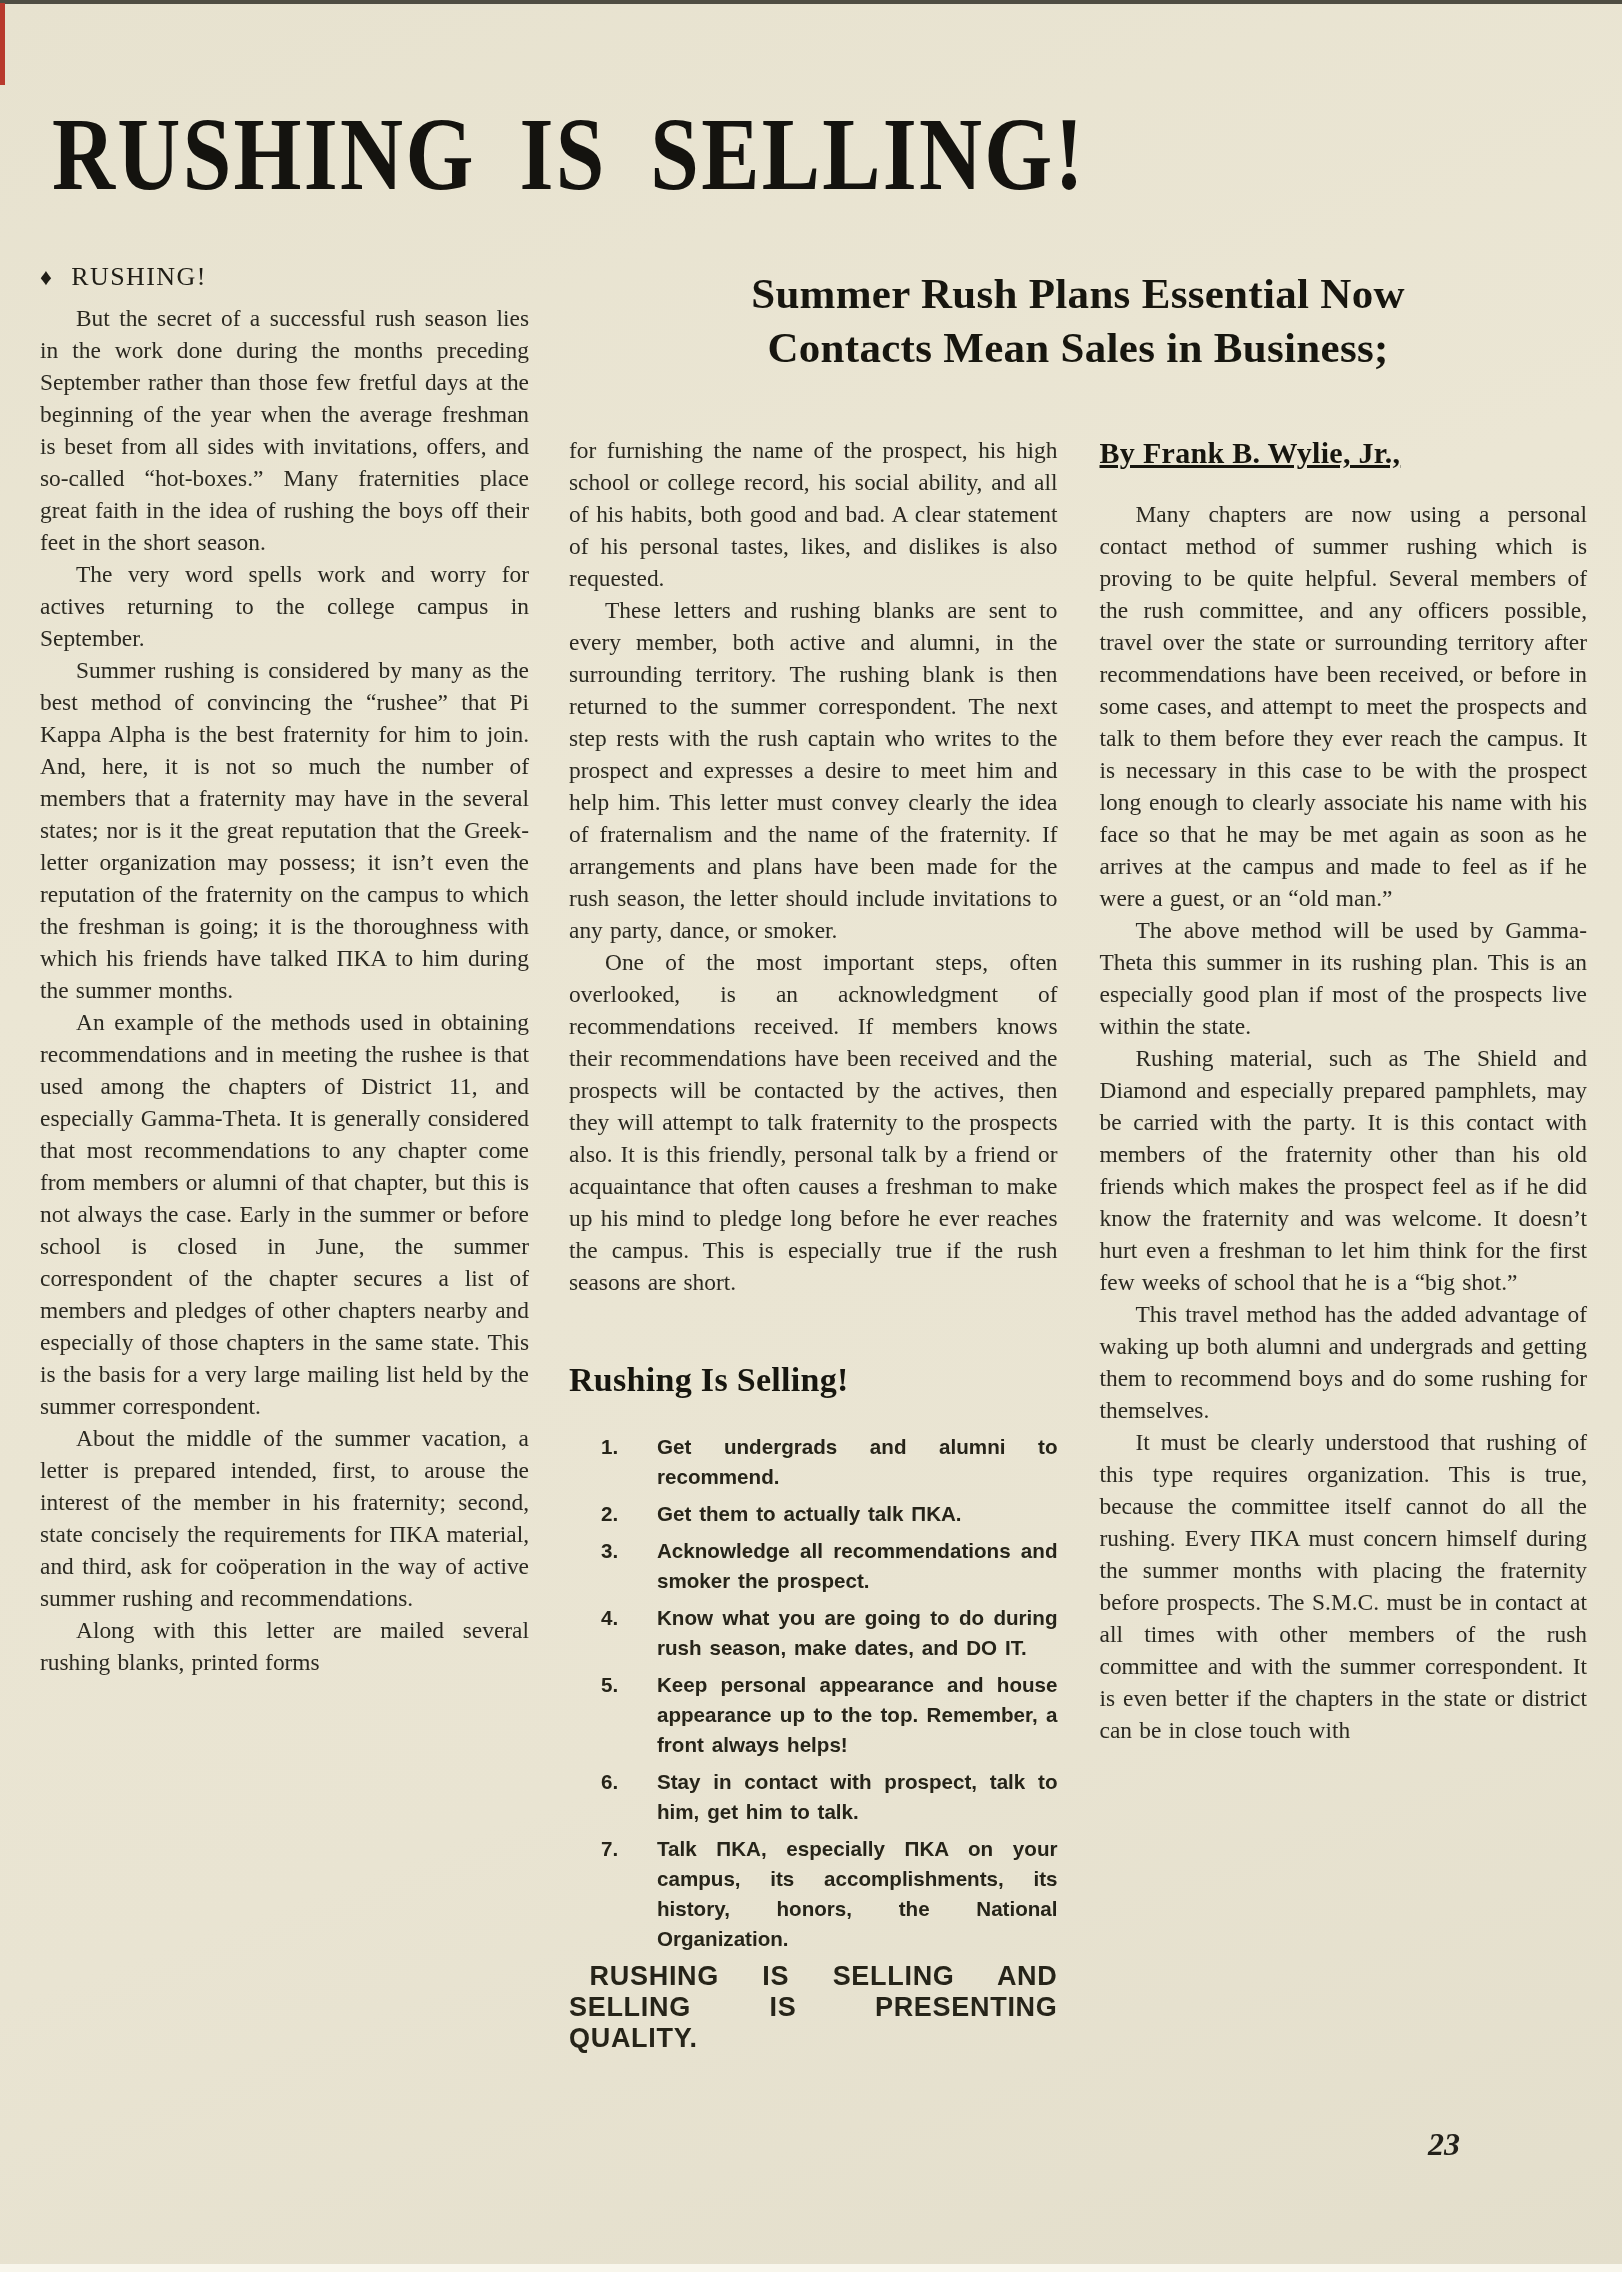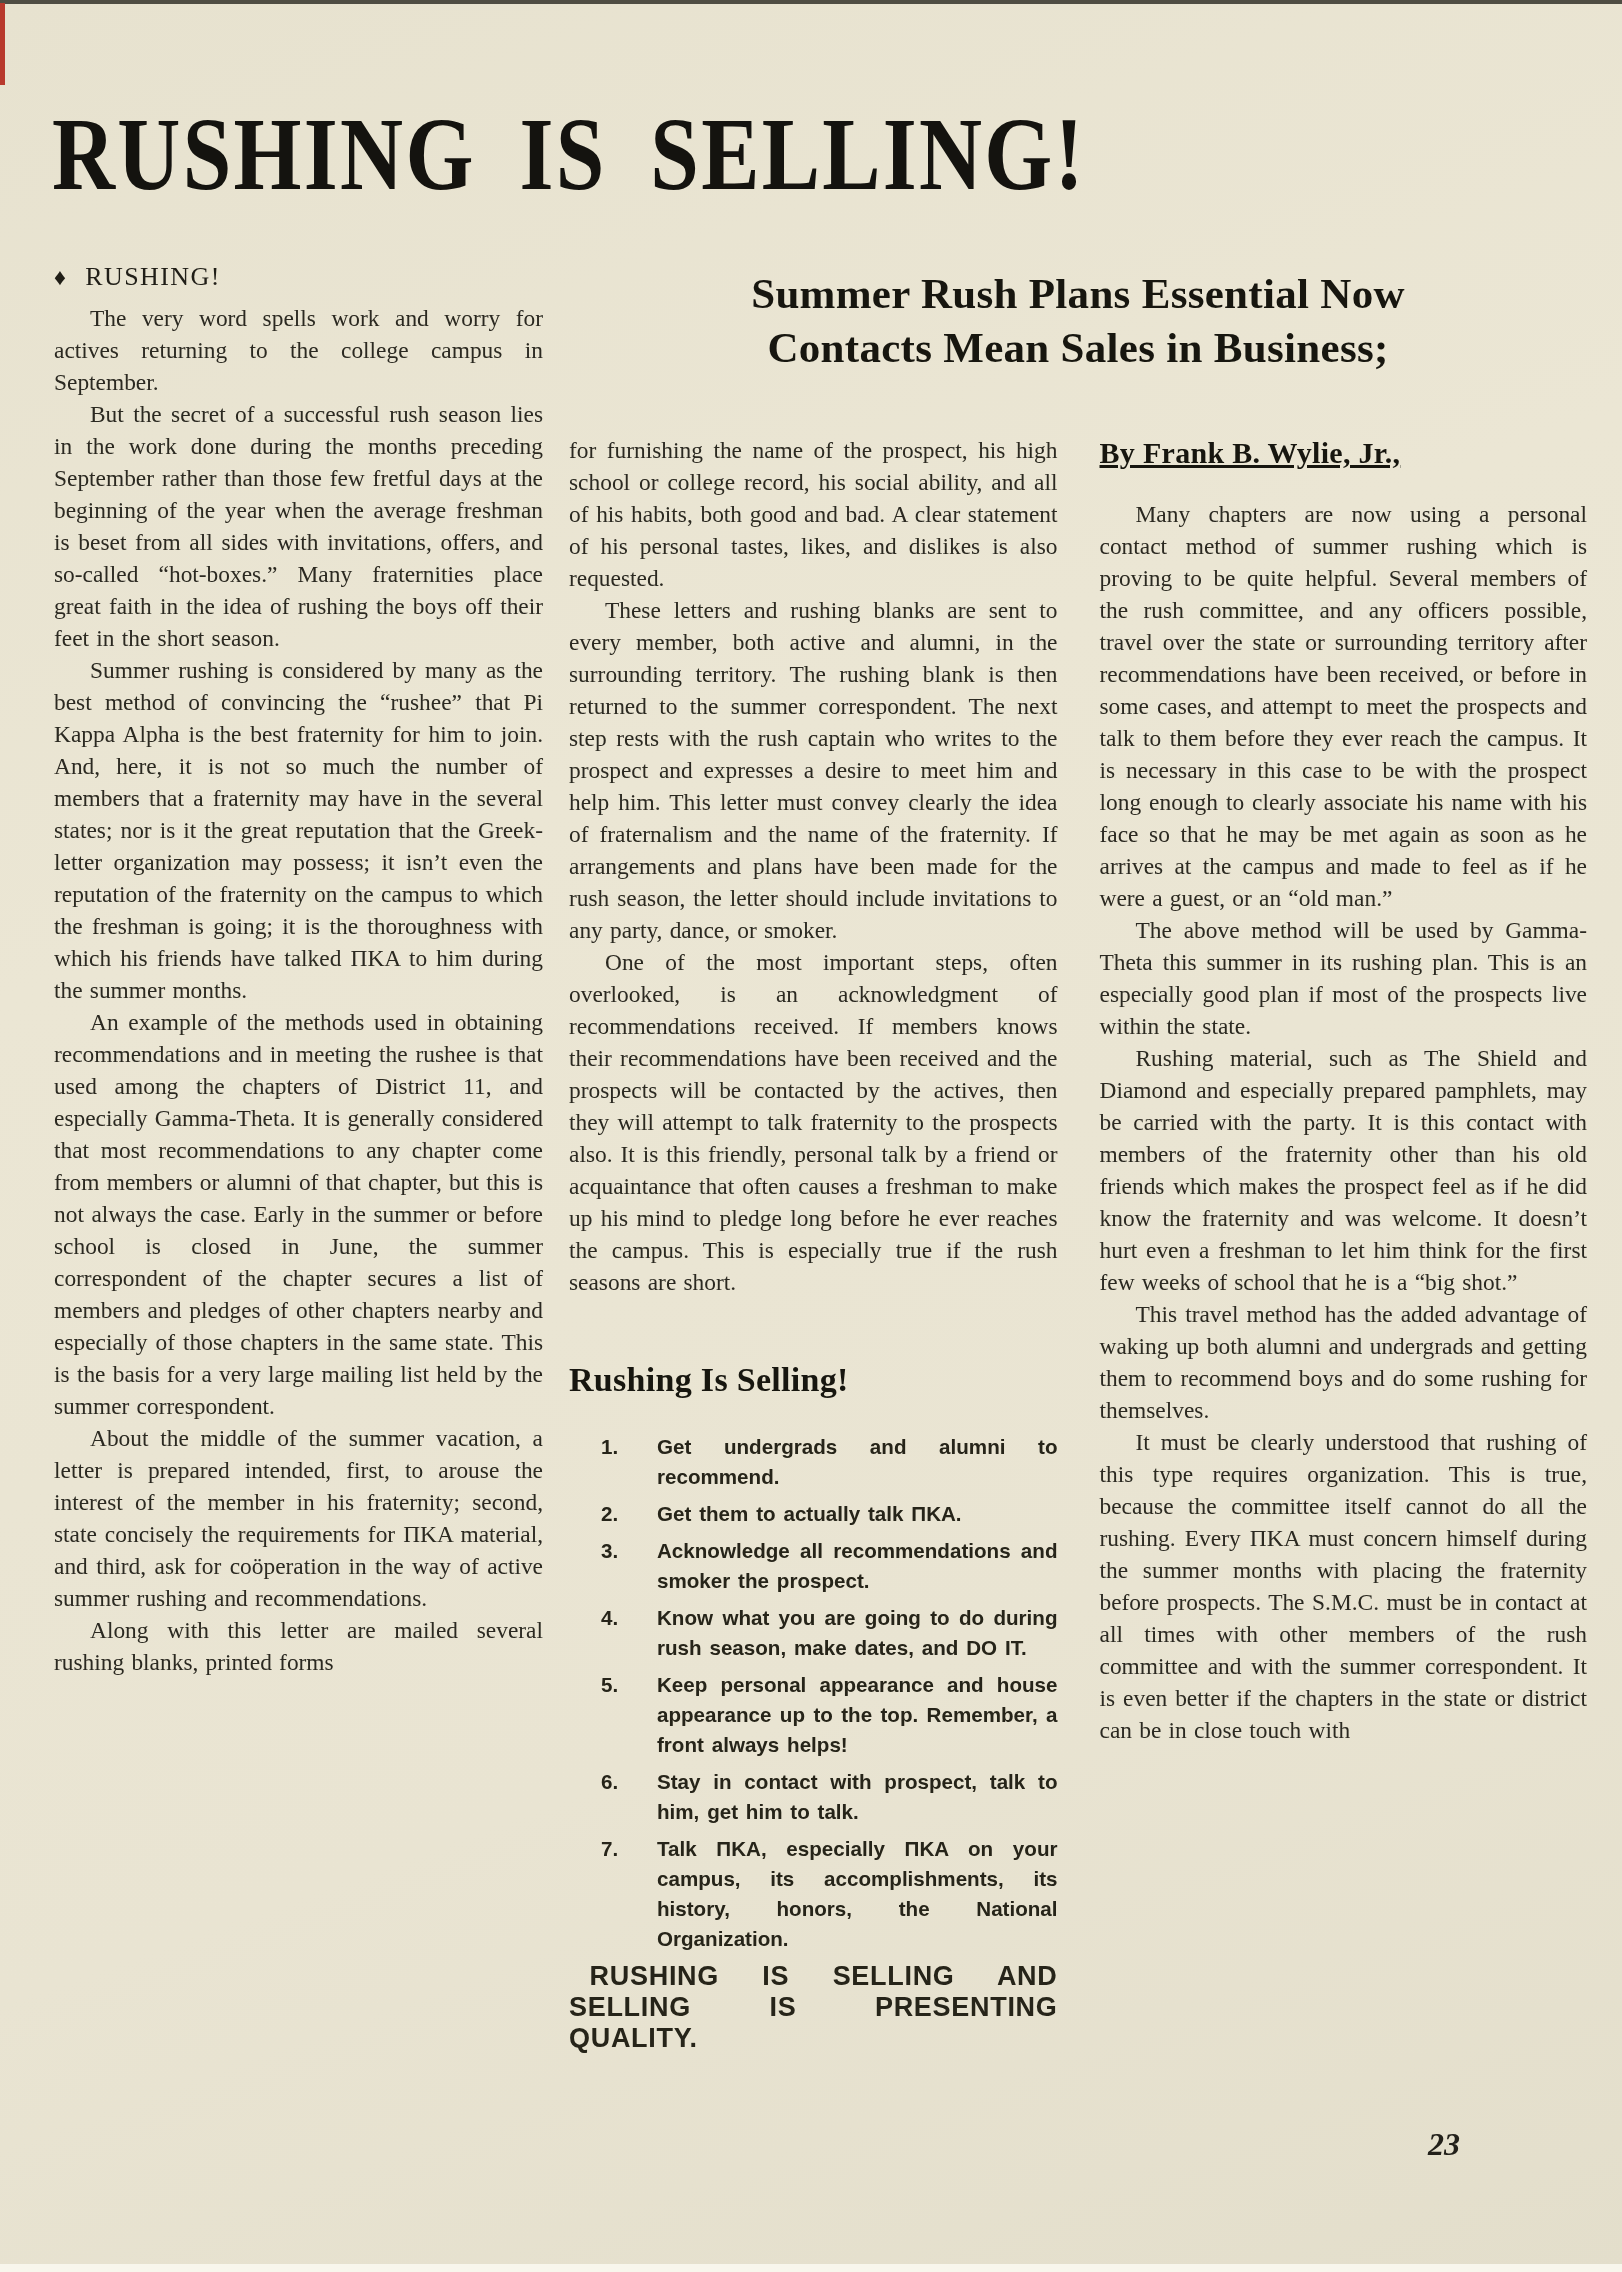--- a/index.html
+++ b/index.html
@@ -32,21 +32,21 @@
   .main-title {
     position: absolute; left: 52px; top: 102px;
     margin: 0;
     font-size: 104px; font-weight: bold; color: #14130f;
     letter-spacing: 2.7px; word-spacing: 23.4px; white-space: nowrap;
     transform: scaleX(0.84); transform-origin: left top;
     line-height: 1;
   }
 
   .col-left {
-    position: absolute; left: 54px; top: 262px; width: 489px;
+    position: absolute; left: 40px; top: 262px; width: 489px;
   }
   .right-zone {
     position: absolute; left: 569px; top: 267px; width: 1018px;
   }
   .headline {
     margin: 0 0 59px 0;
     text-align: center;
     font-size: 43px; font-weight: bold; color: #17160f;
     line-height: 1.26; letter-spacing: 0.3px;
   }
@@ -113,22 +113,22 @@
   <div class="edge-top"></div>
   <div class="edge-red"></div>
   <div class="edge-bottom"></div>
 
   <h1 class="main-title">RUSHING IS SELLING!</h1>
 
   <div class="col-left">
     <div class="kicker">
       <span class="diamond">♦</span><span>RUSHING!</span>
     </div>
+    <p class="body">But the secret of a successful rush season lies in the work done during the months preceding September rather than those few fretful days at the beginning of the year when the average freshman is beset from all sides with invitations, offers, and so-called “hot-boxes.” Many fraternities place great faith in the idea of rushing the boys off their feet in the short season.</p>
     <p class="body">The very word spells work and worry for actives returning to the college campus in September.</p>
-    <p class="body">But the secret of a successful rush season lies in the work done during the months preceding September rather than those few fretful days at the beginning of the year when the average freshman is beset from all sides with invitations, offers, and so-called “hot-boxes.” Many fraternities place great faith in the idea of rushing the boys off their feet in the short season.</p>
     <p class="body">Summer rushing is considered by many as the best method of convincing the “rushee” that Pi Kappa Alpha is the best fraternity for him to join. And, here, it is not so much the number of members that a fraternity may have in the several states; nor is it the great reputation that the Greek-letter organization may possess; it isn’t even the reputation of the fraternity on the campus to which the freshman is going; it is the thoroughness with which his friends have talked ΠKA to him during the summer months.</p>
     <p class="body">An example of the methods used in obtaining recommendations and in meeting the rushee is that used among the chapters of District 11, and especially Gamma-Theta. It is generally considered that most recommendations to any chapter come from members or alumni of that chapter, but this is not always the case. Early in the summer or before school is closed in June, the summer correspondent of the chapter secures a list of members and pledges of other chapters nearby and especially of those chapters in the same state. This is the basis for a very large mailing list held by the summer correspondent.</p>
     <p class="body">About the middle of the summer vacation, a letter is prepared intended, first, to arouse the interest of the member in his fraternity; second, state concisely the requirements for ΠKA material, and third, ask for coöperation in the way of active summer rushing and recommendations.</p>
     <p class="body">Along with this letter are mailed several rushing blanks, printed forms</p>
   </div>
 
   <div class="right-zone">
     <h2 class="headline">
       <span>Summer Rush Plans Essential Now</span>
       <span>Contacts Mean Sales in Business;</span>

